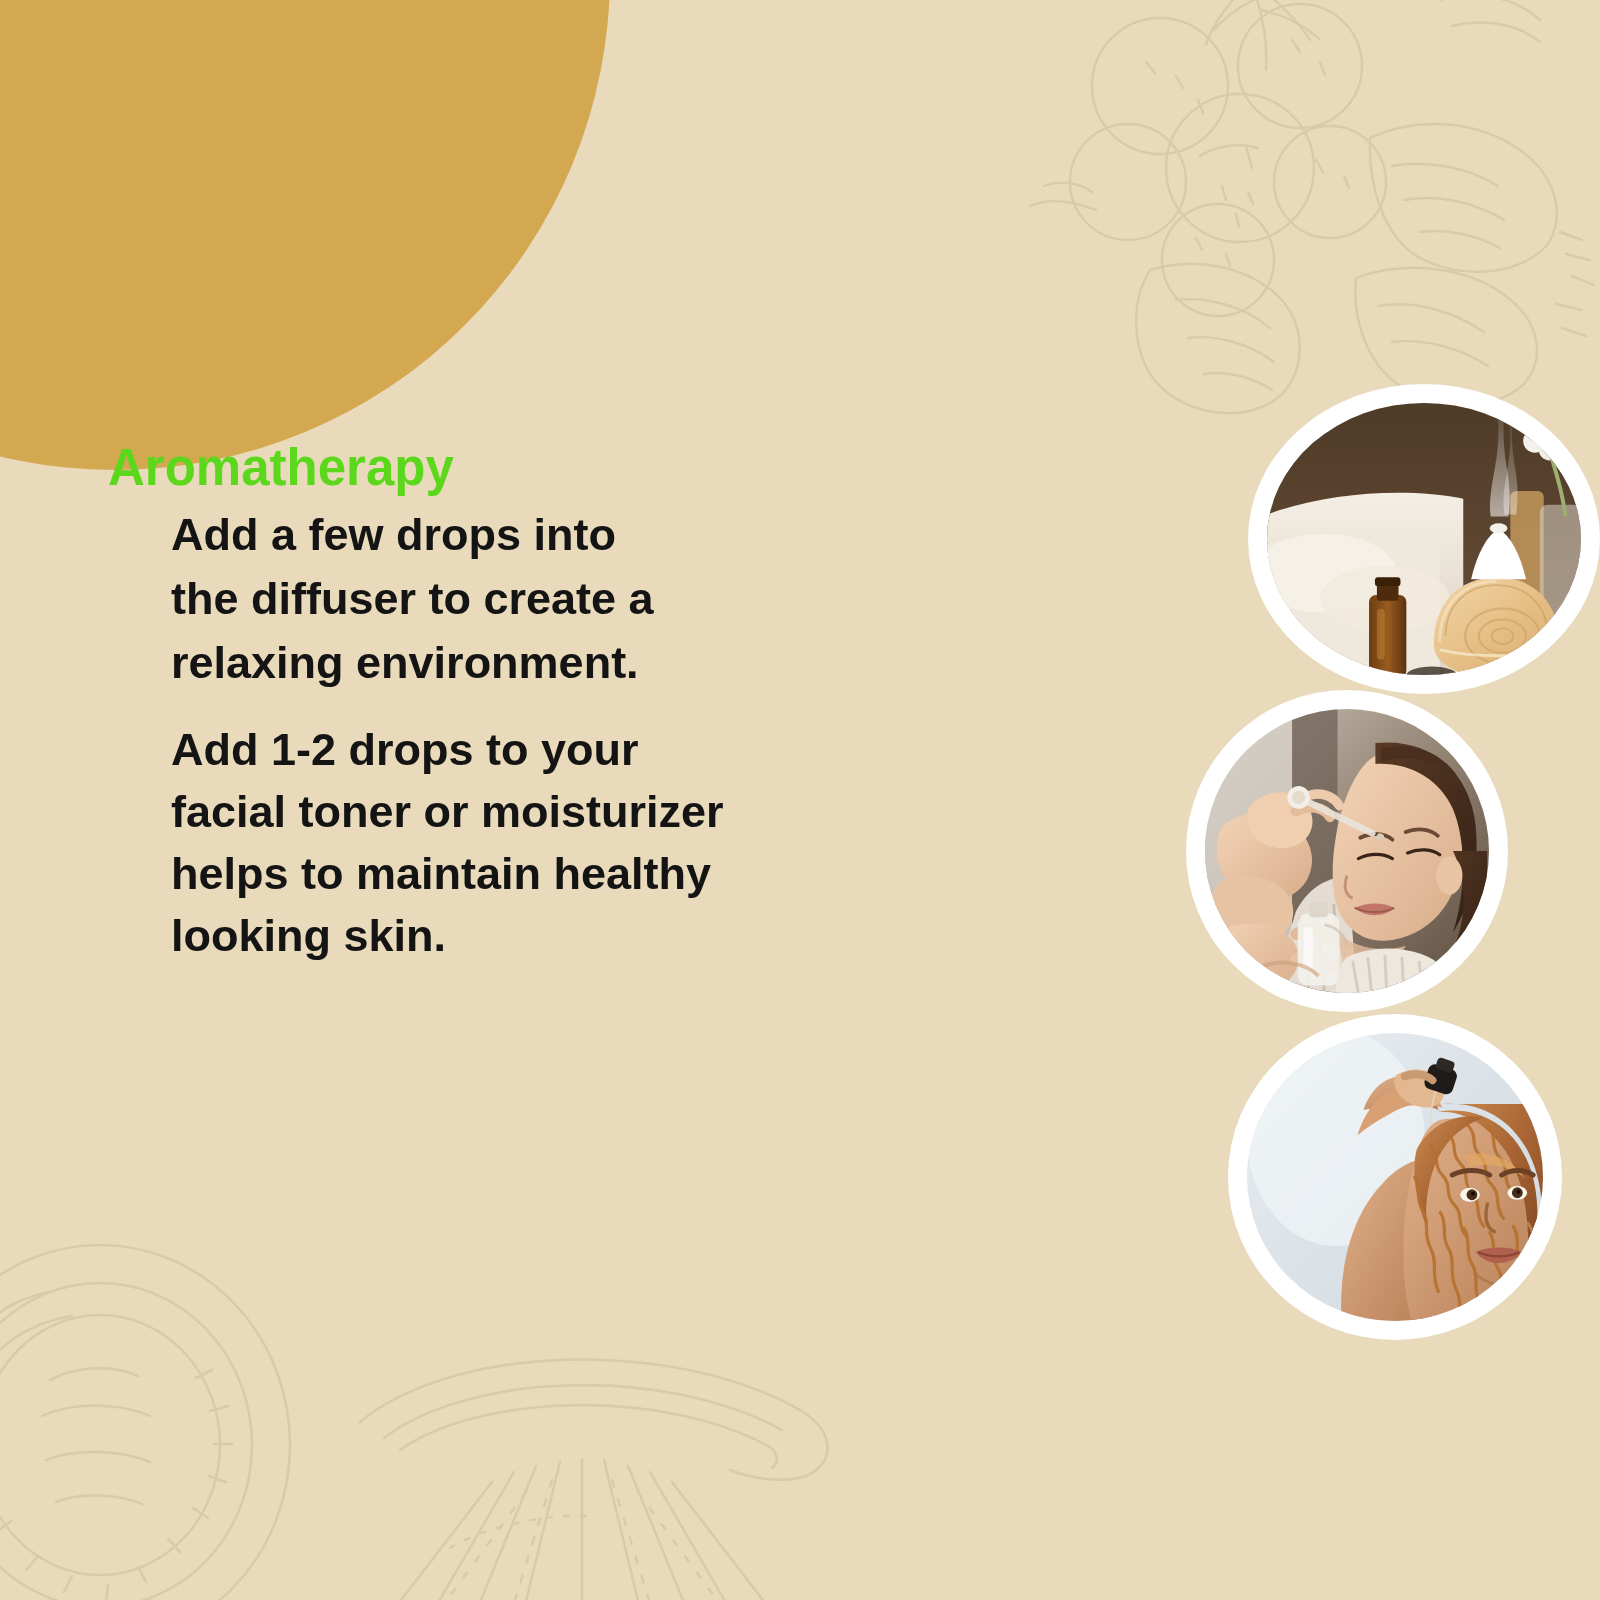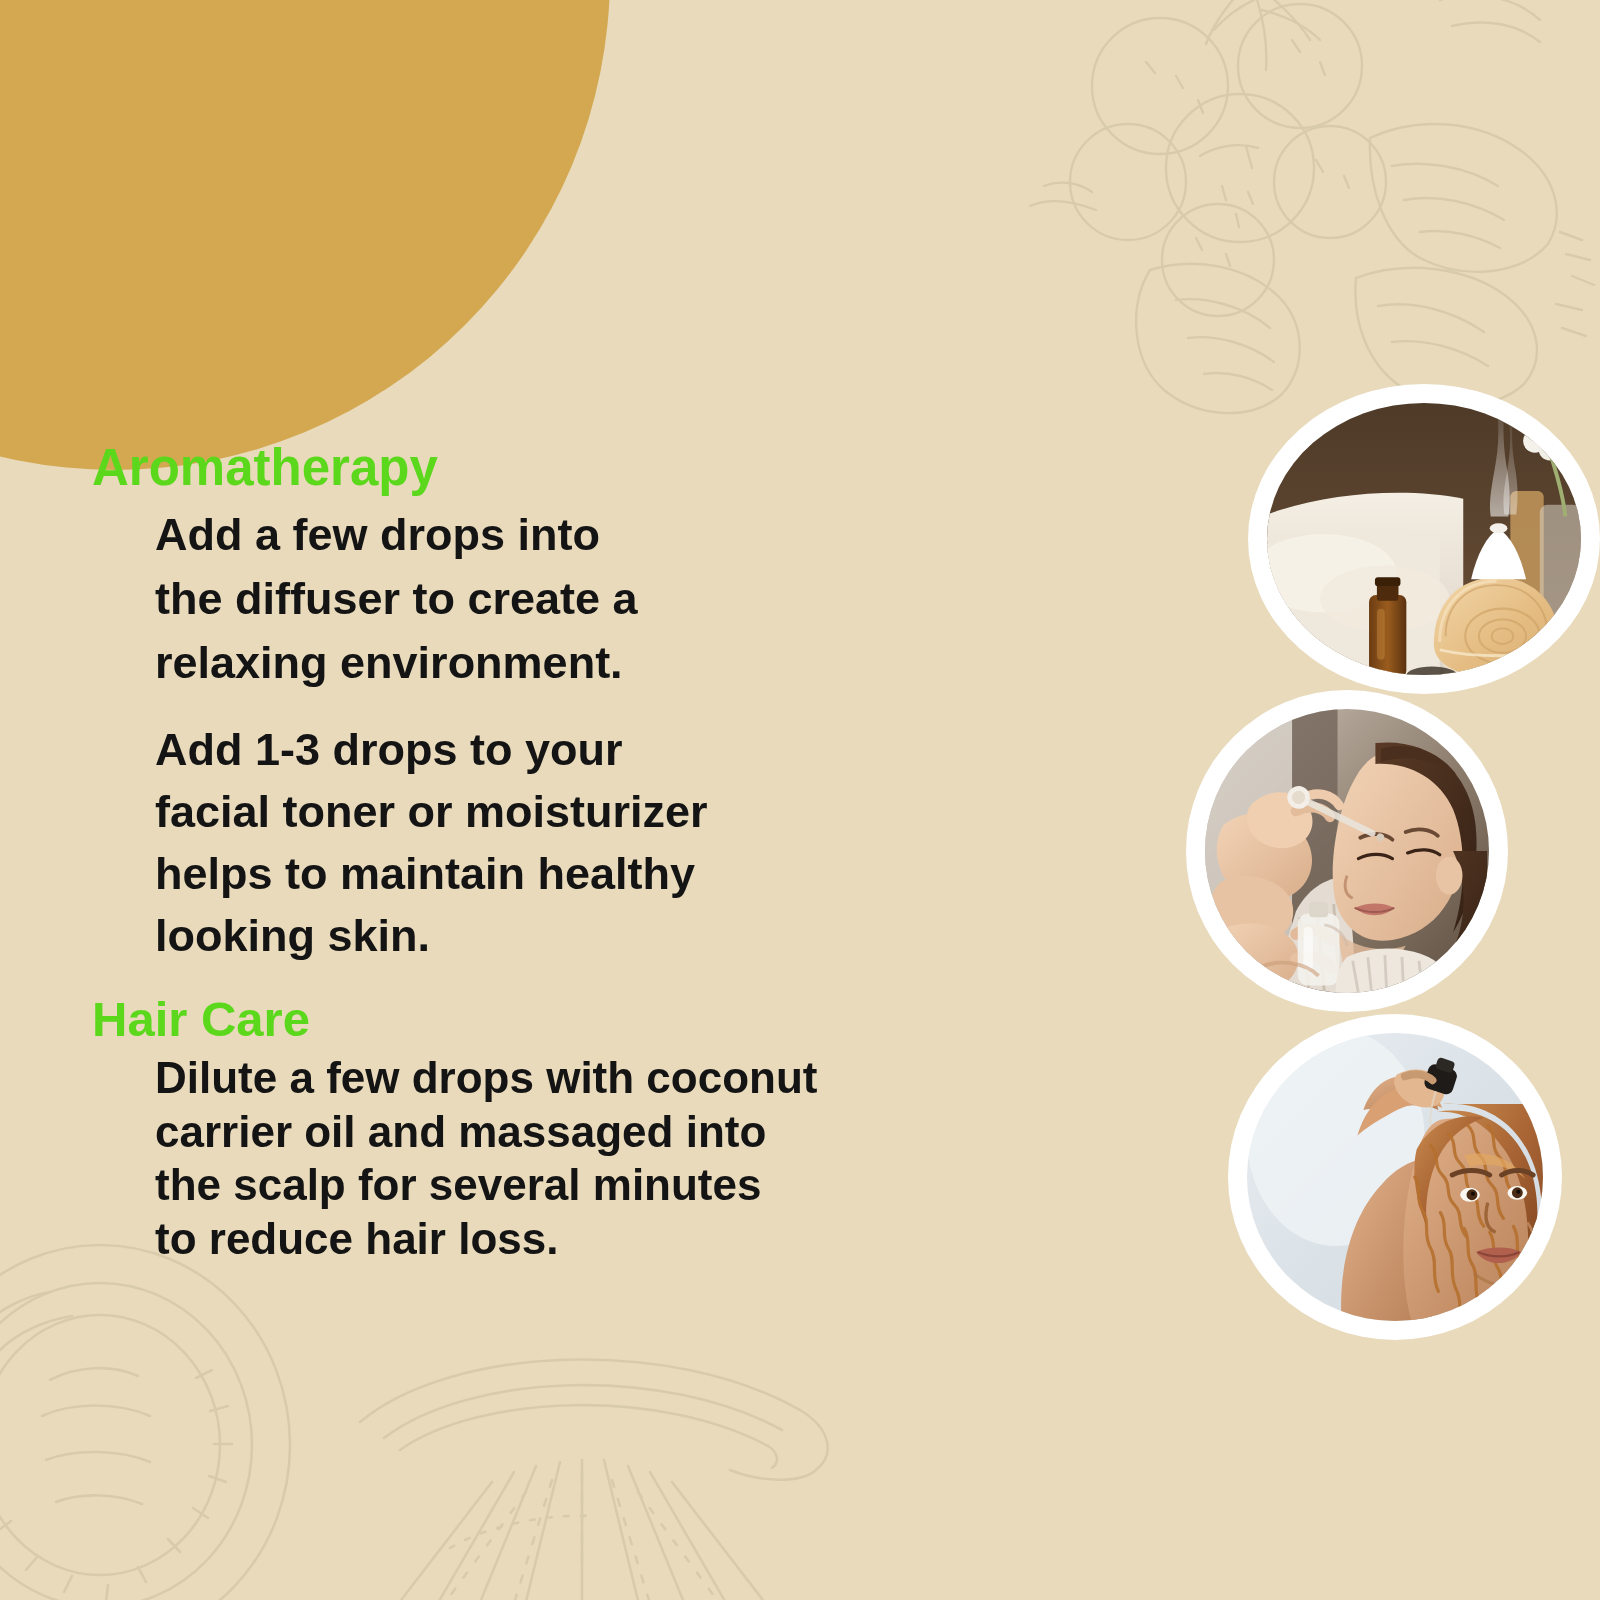--- a/index.html
+++ b/index.html
@@ -34,21 +34,21 @@
     color:#0B0B0B;
     font-family:"Liberation Sans Narrow","Liberation Sans",sans-serif;
     font-weight:bold;
     font-size:70px;
     line-height:1.12;
     letter-spacing:-0.5px;
     white-space:pre-line;
   }
 
   
-  #sections{position:absolute;left:0;top:440px;width:1010px;}
+  #sections{position:absolute;left:0;top:440px;width:1010px;padding-left:16px;}
   .section{margin-bottom:6px;}
   .sec-head{
     color:#5CD81C;
     font-family:"Liberation Sans Narrow","Liberation Sans",sans-serif;
     font-weight:bold;
     font-size:49px;
     line-height:1.1;
     margin:0 0 4px 92px;
   }
   .sec-body{
@@ -167,33 +167,26 @@
   <div id="sections">
 
     <div class="section" id="sec-aroma">
       <div class="sec-head">Aromatherapy</div>
       <div class="sec-body">Add a few drops into
 the diffuser to create a
 relaxing environment.</div>
     </div>
 
     <div class="section" id="sec-skin">
-      <div class="sec-body">Add 1-3 drops to your
+      <div class="sec-body">Add 1-2 drops to your
 facial toner or moisturizer
 helps to maintain healthy
 looking skin.</div>
     </div>
 
-    <div class="section" id="sec-hair">
-      <div class="sec-head">Hair Care</div>
-      <div class="sec-body">Dilute a few drops with coconut
-carrier oil and massaged into
-the scalp for several minutes
-to reduce hair loss.</div>
-    </div>
 
   </div>
 
   <div class="photo" id="photo-diffuser">
     <div class="inner">
       <svg viewBox="0 0 320 290" preserveAspectRatio="xMidYMid slice" xmlns="http://www.w3.org/2000/svg">
         <defs>
           <linearGradient id="dfWall" x1="0" y1="0" x2="0" y2="1">
             <stop offset="0" stop-color="#4E3A28"></stop>
               <stop offset="1" stop-color="#6B5138"></stop>

